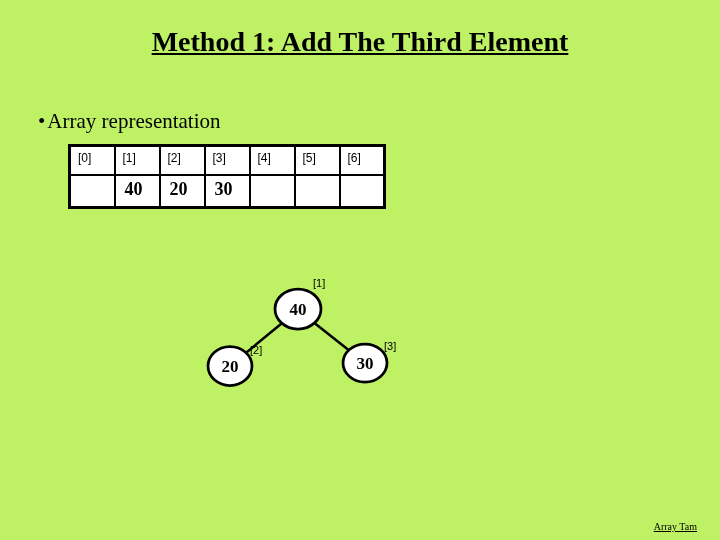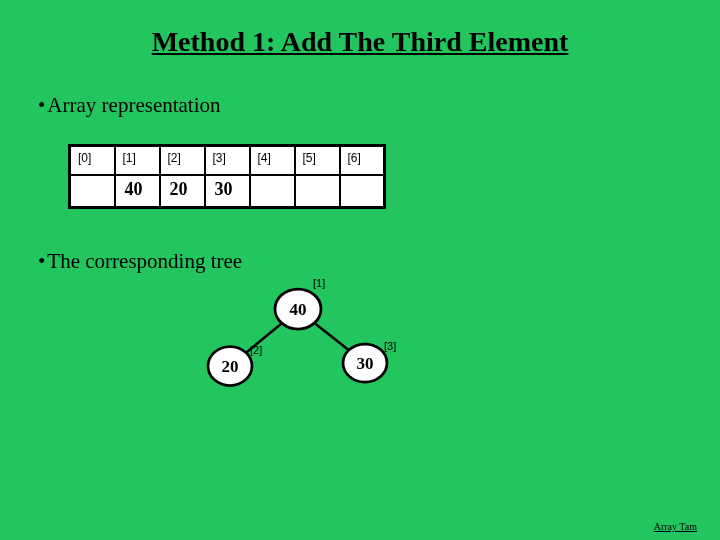--- a/index.html
+++ b/index.html
@@ -1,21 +1,21 @@
 <!DOCTYPE html>
 <html><head>
 <meta charset="utf-8">
 <style>
   * { margin: 0; padding: 0; box-sizing: border-box; }
   html, body { background: #ffffff; }
   .slide {
     position: relative;
     width: 720px;
     height: 540px;
-    background: #22c55e;
+    background: #bef264;
     overflow: hidden;
     font-family: "Liberation Serif", serif;
     color: #000000;
   }
   .title {
     position: absolute;
     top: 26px;
     left: 0;
     width: 100%;
     text-align: center;
@@ -28,21 +28,21 @@
   .bullet {
     position: absolute;
     left: 38px;
     font-family: "Liberation Serif", serif;
     font-size: 21px;
     font-weight: normal;
     color: #000000;
     white-space: nowrap;
   }
   .bullet .dot { margin-right: 2px; }
-  .bullet-1 { top: 93px; }
+  .bullet-1 { top: 109px; }
   .bullet-2 { top: 249px; }
   .array-table {
     position: absolute;
     left: 68px;
     top: 144px;
     border-collapse: collapse;
     border: 3px solid #000000;
     table-layout: fixed;
   }
   .array-table td {
@@ -125,23 +125,20 @@
         <td>40</td>
         <td>20</td>
         <td>30</td>
         <td></td>
         <td></td>
         <td></td>
       </tr>
     </tbody>
   </table>
 
-  <div class="bullet bullet-2">
-    <span class="dot">•</span><span>The corresponding tree</span>
-  </div>
 
   <svg class="tree-svg" viewBox="0 0 720 540" xmlns="http://www.w3.org/2000/svg">
     <line class="tree-edge" x1="298" y1="310" x2="230" y2="366"></line>
     <line class="tree-edge" x1="298" y1="310" x2="365" y2="363"></line>
 
     <ellipse class="tree-circle" cx="298" cy="309" rx="23" ry="20"></ellipse>
     <ellipse class="tree-circle" cx="230" cy="366" rx="22" ry="19.5"></ellipse>
     <ellipse class="tree-circle" cx="365" cy="363" rx="22" ry="19"></ellipse>
 
     <text class="node-value" x="298" y="315">40</text>

